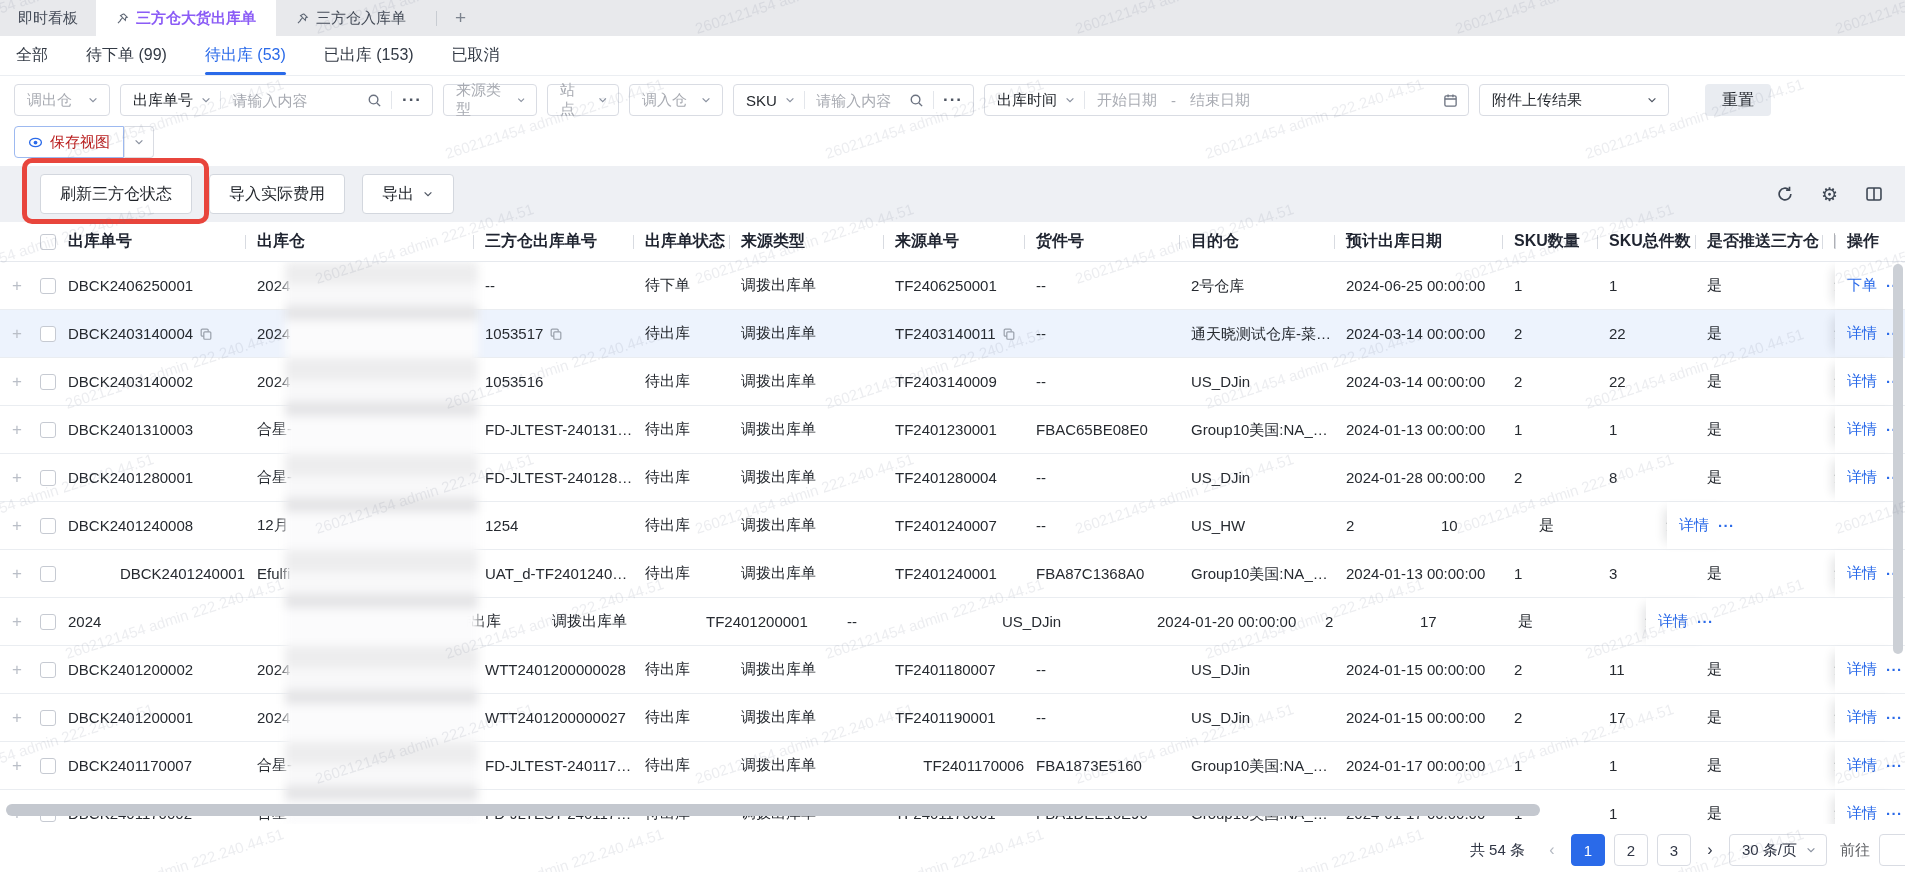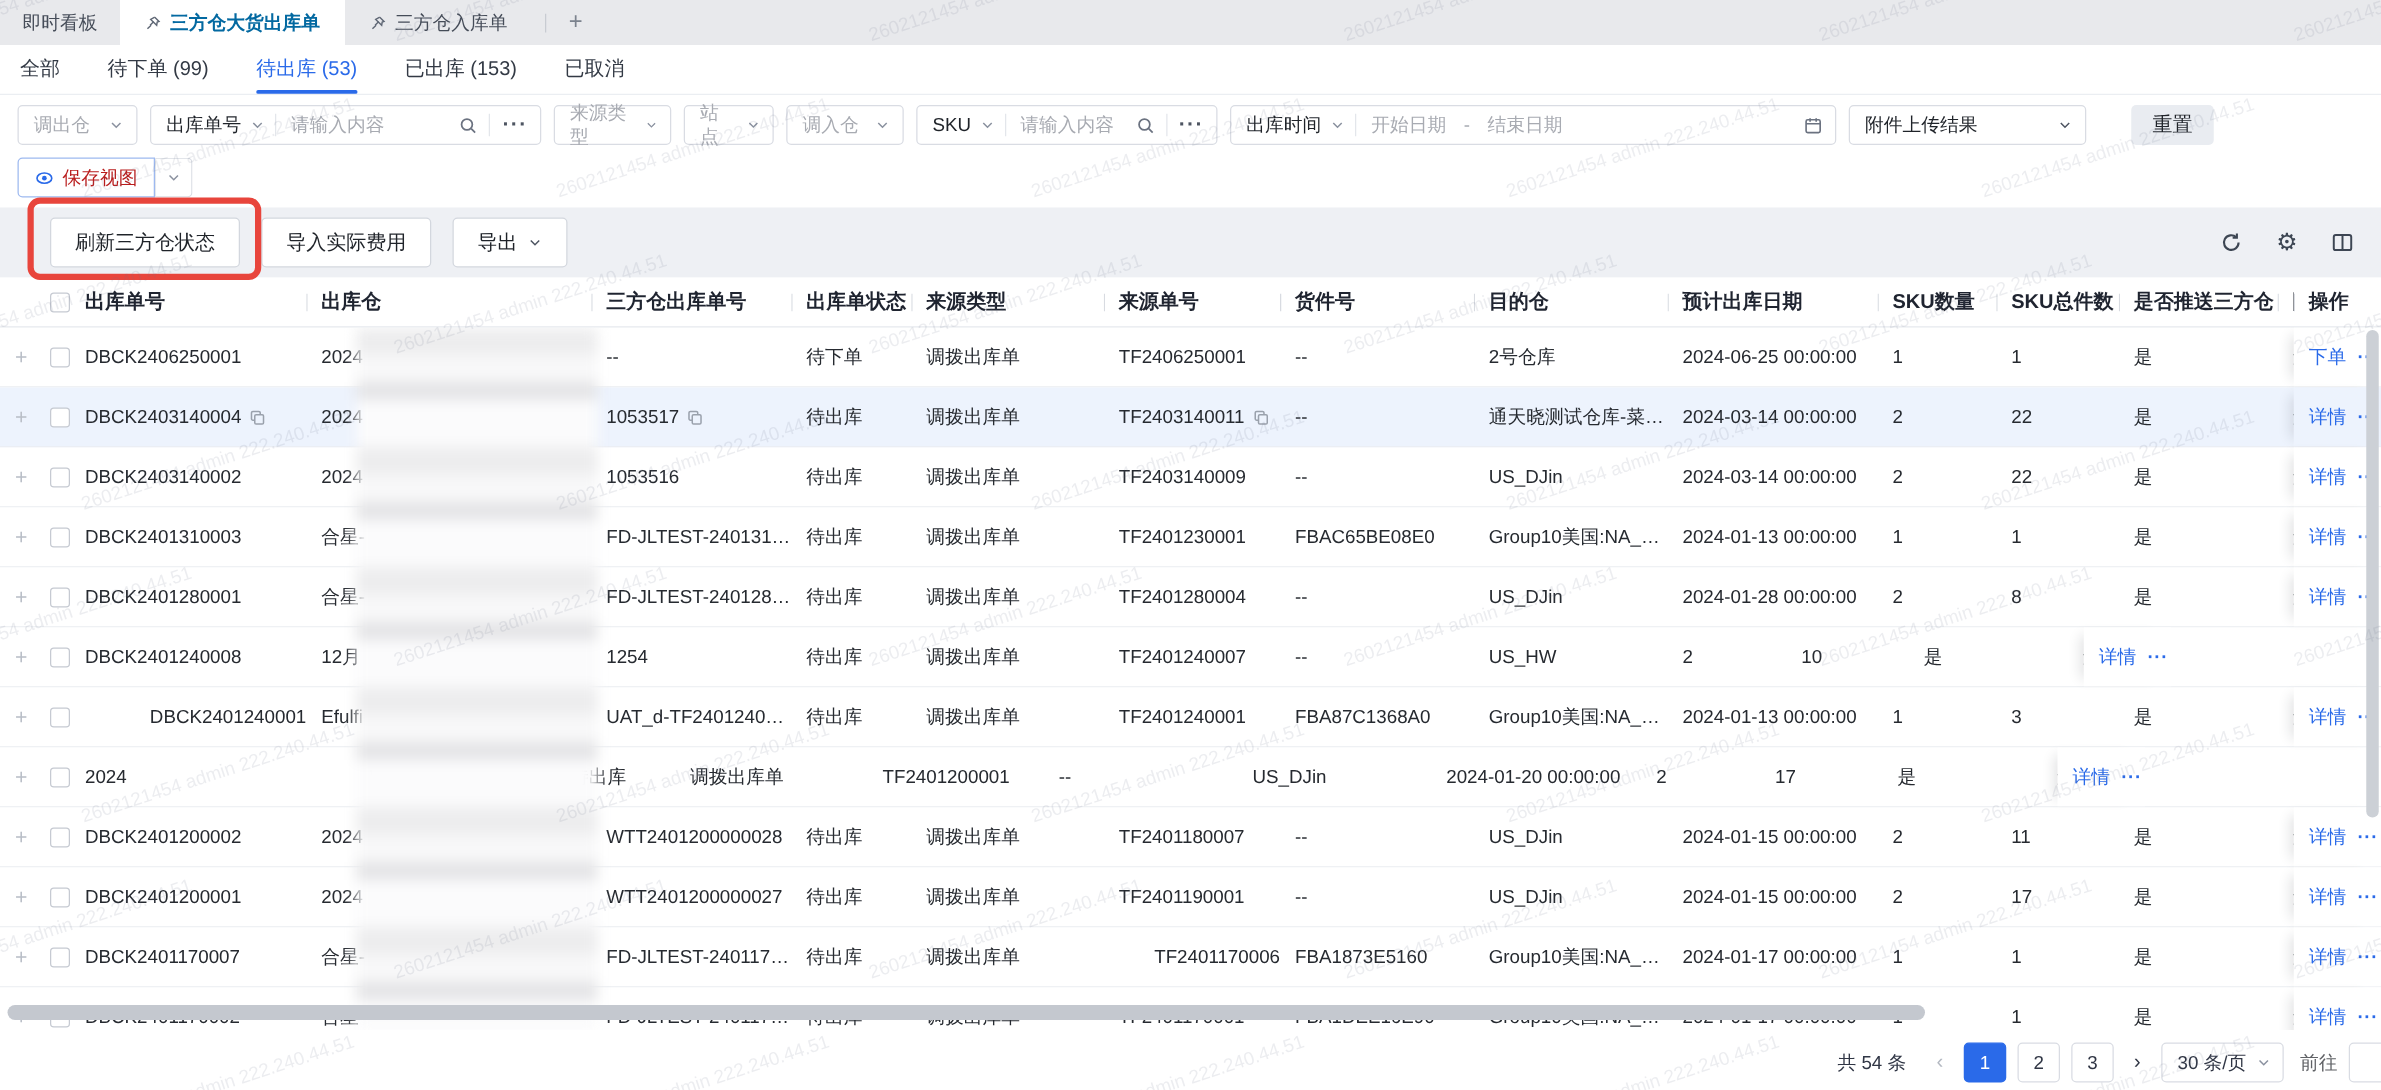--- a/index.html
+++ b/index.html
@@ -7,21 +7,21 @@
   body { font-family:"Liberation Sans","DejaVu Sans",sans-serif; background:#fff; color:#1f2329; position:relative; }
 
   
   .wm-layer { position:absolute; inset:0; z-index:60; pointer-events:none; overflow:hidden; }
   .wm-layer span { position:absolute; white-space:nowrap; transform:rotate(-18deg); font-size:15px; color:rgba(106,118,136,0.13); }
 
   
   .tabbar { height:36px; background:#e8e9ec; display:flex; align-items:stretch; }
   .tab-plain { display:flex; align-items:center; padding:0 18px; font-size:15px; color:#454c58; cursor:pointer; }
   .wtab { display:flex; align-items:center; gap:7px; padding:0 20px; font-size:15px; color:#454c58; cursor:pointer; }
-  .wtab.active { background:#ffffff; color:#0369a1; font-weight:700; }
+  .wtab.active { background:#ffffff; color:#8b5cf6; font-weight:700; }
   .wtab svg { flex:0 0 auto; }
   .tab-divider { width:1px; height:15px; background:#c8ccd2; align-self:center; margin:0 10px; }
   .tab-add { display:flex; align-items:center; font-size:19px; color:#7c838e; padding:0 8px; cursor:pointer; }
 
   
   .status-tabs { height:40px; background:#fff; display:flex; align-items:stretch; padding-left:16px; gap:38px; border-bottom:1px solid #ebeef2; }
   .stab { display:flex; align-items:center; font-size:16px; color:#333a45; position:relative; cursor:pointer; white-space:nowrap; }
   .stab.active { color:#2a6ae9; }
   .stab.active::after { content:""; position:absolute; left:0; right:0; bottom:0; height:3px; border-radius:2px; background:#2a6ae9; }
 

